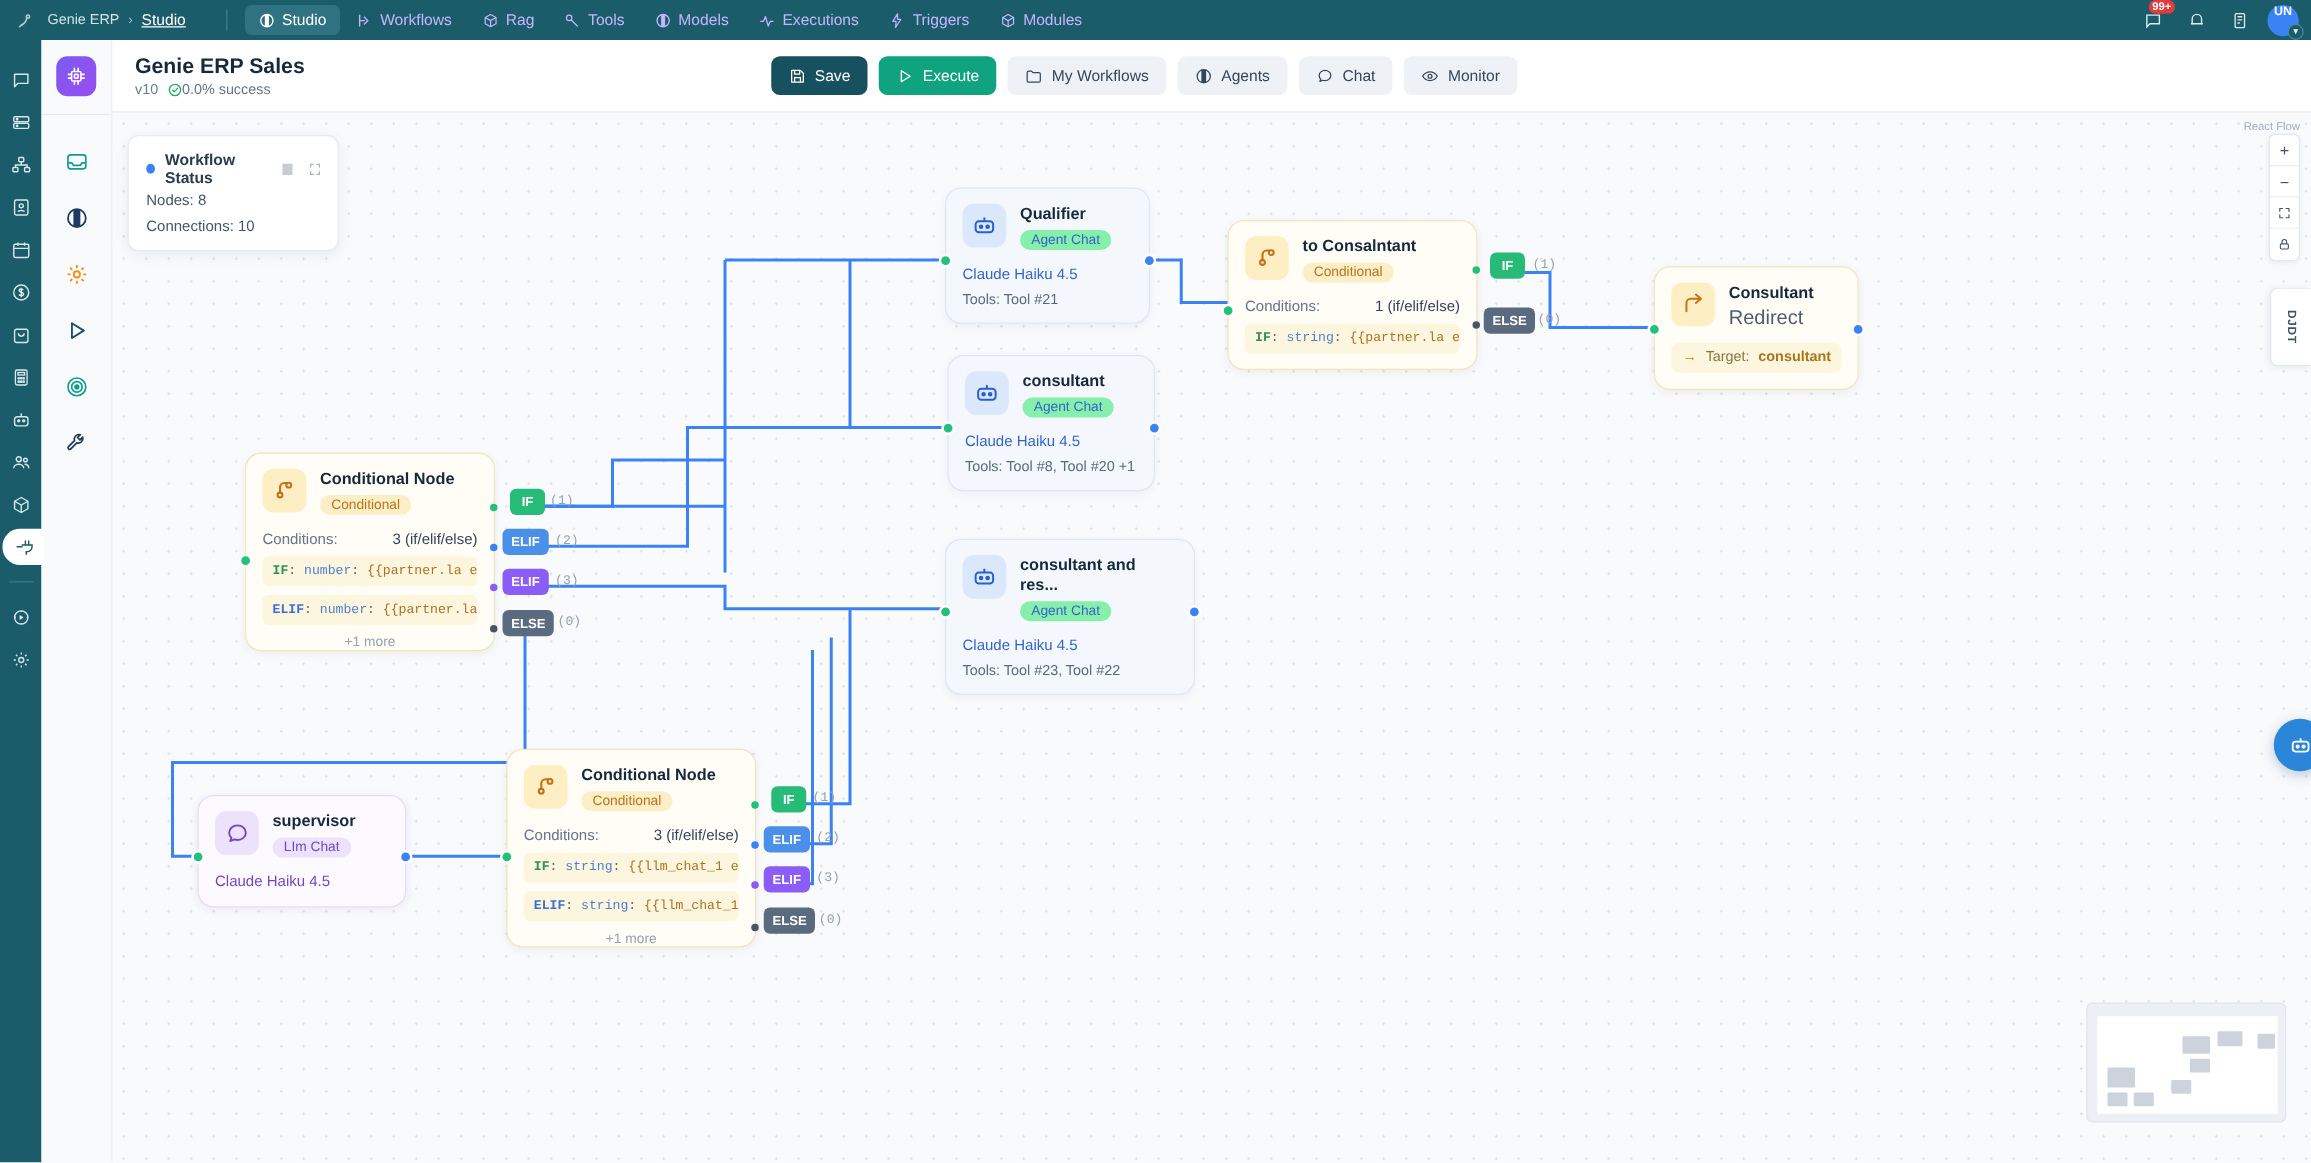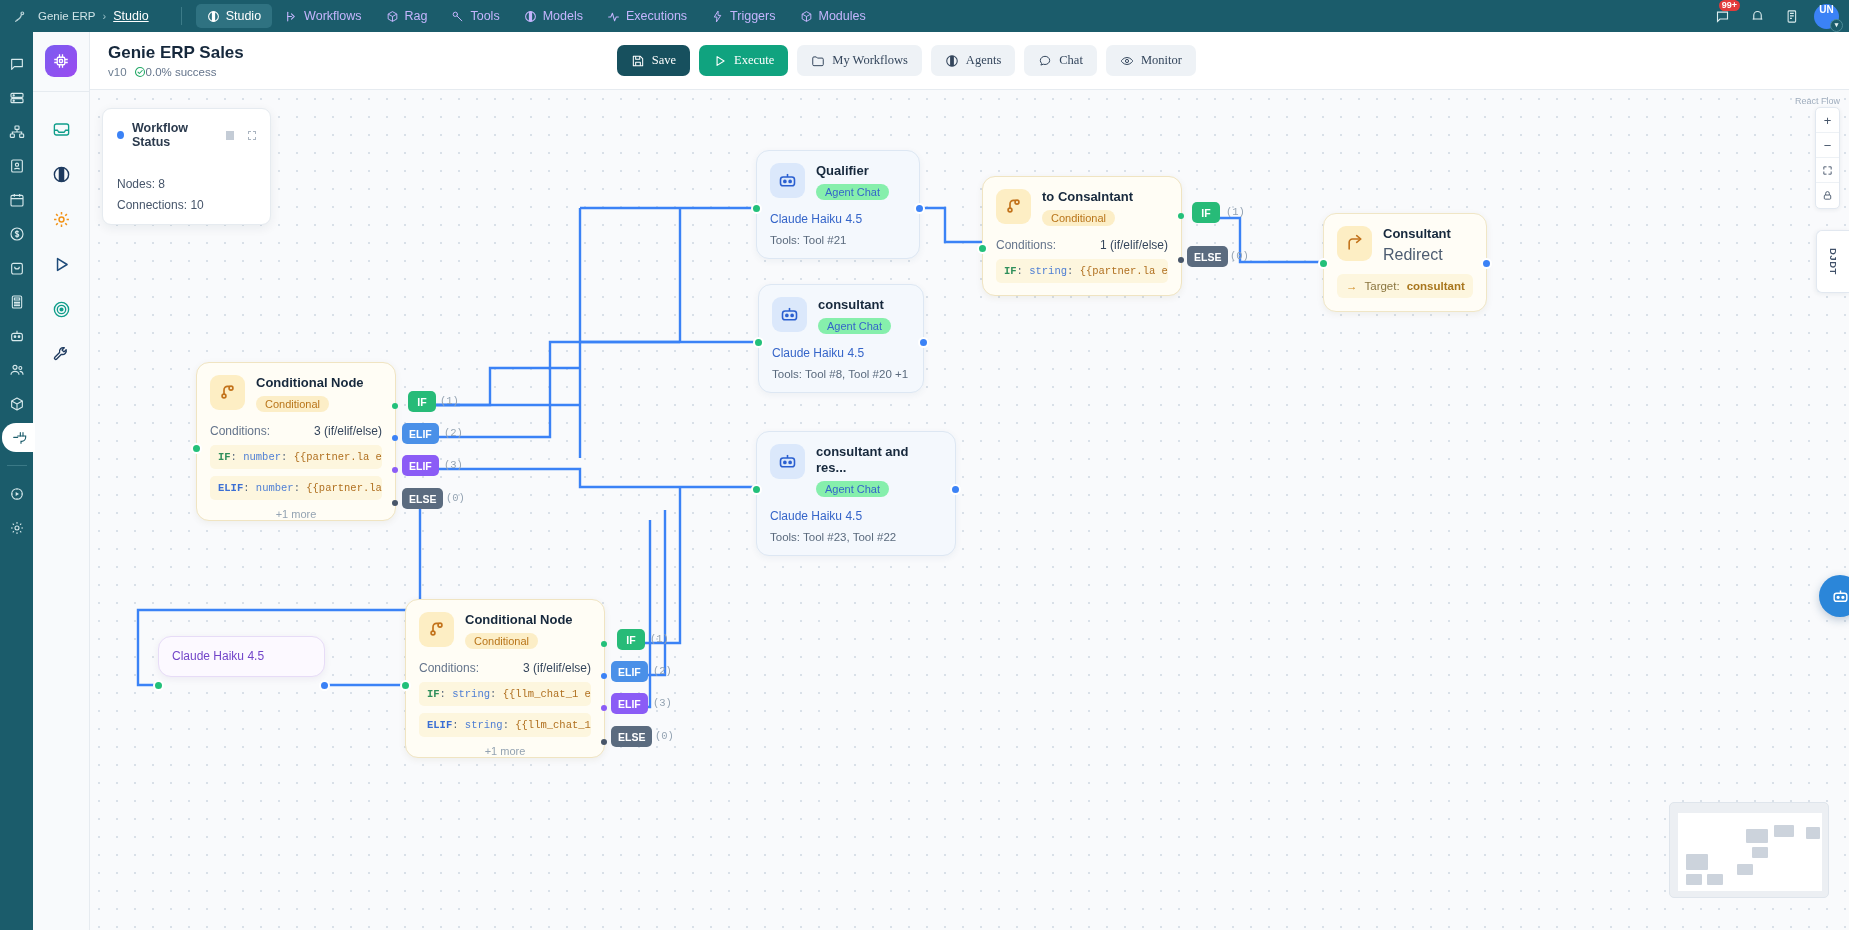--- a/index.html
+++ b/index.html
@@ -84,21 +84,21 @@
     background: #fff; border-bottom: 1px solid #e6ebf0; display: flex; align-items: center;
     padding: 0 18px; z-index: 30;
   }
   .wf-title { font-size: 17px; font-weight: bold; color: #16283c; line-height: 20px; }
   .wf-meta { display: flex; align-items: center; gap: 7px; margin-top: 3px; font-size: 11.5px; color: #6c7d91; }
   .wf-meta .ok { display: flex; align-items: center; gap: 0; color: #64748b; }
   .hdr-actions { display: flex; align-items: center; gap: 9px; margin-left: 373px; }
   .btn {
     display: flex; align-items: center; gap: 7px; height: 31px; padding: 0 14px;
     border-radius: 7px; font-size: 12.5px; cursor: pointer; border: none; white-space: nowrap;
-    font-family: Liberation Serif, serif;
+    font-family: Liberation Sans, sans-serif;
     text-align: right;
   }
   .btn-save { background: #17505e; color: #fff; }
   .btn-exec { background: #10a37f; color: #fff; }
   .btn-ghost { background: #eef2f6; color: #34465c; }
 
   
   .toast {
     position: absolute; top: 22px; right: 3px; width: 274px; height: 44px;
     background: #e4f7ea; border-left: 4px solid #22a866; border-radius: 7px;
@@ -197,21 +197,21 @@
 
   
   .status-panel {
     position: absolute; background: #fff; border: 1px solid #e6ebf0; border-radius: 9px;
     box-shadow: 0 3px 11px rgba(20,40,60,.07); padding: 12px 14px; width: 169px;
   }
   .sp-head { display: flex; align-items: center; gap: 8px; font-size: 12.5px; font-weight: bold; color: #2b3a4d; }
   .sp-dot { width: 8px; height: 8px; border-radius: 50%; background: #3b82f6; }
   .sp-sq { width: 9px; height: 9px; background: #c4ccd6; margin-left: auto; }
   .sp-sq2 { width: 9px; height: 9px; border: 1px dashed #aab4c0; }
-  .sp-line { font-size: 12px; color: #46556a; margin-top: 28px; }
+  .sp-line { font-size: 12px; color: #46556a; margin-top: 4px; }
   .sp-line.second { margin-top: 7px; }
 
   
   .rf-label { position: absolute; top: 6px; right: 9px; font-size: 9px; color: #9fadbd; }
   .rf-ctrl {
     position: absolute; top: 17px; right: 9px; width: 25px;
     background: #fff; border: 1px solid #e2e8f0; border-radius: 5px;
     box-shadow: 0 1px 4px rgba(20,40,60,.07); overflow: hidden;
   }
   .rf-btn {
@@ -696,20 +696,31 @@
         <span>ELIF</span>
       </div>
     <span class="badge-count" style="left:354px; top:369px;">(3)</span>
 
     <div class="badge els" style="left:312px; top:398px;">
         <span>ELSE</span>
       </div>
     <span class="badge-count" style="left:356px; top:402px;">(0)</span>
 
     <div class="node lim" style="left:68px; top:546px; width:167px;">
+      <div class="node-head">
+        <div class="node-ico">
+          <svg width="20" height="20" viewBox="0 0 24 24" fill="none" stroke="currentColor" stroke-width="1.8" stroke-linejoin="round">
+              <path d="M4 11c0-3.9 3.6-7 8-7s8 3.1 8 7-3.6 7-8 7c-1 0-2-.2-2.9-.5L5 19l1.2-3A6.6 6.6 0 014 11z"></path>
+            </svg>
+        </div>
+        <div>
+          <div class="node-name">supervisor</div>
+          <span class="chip">LIm Chat</span>
+        </div>
+      </div>
       <div class="lim-model">Claude Haiku 4.5</div>
       <div class="h h-in" style="left:-6px; top:43px;"></div>
       <div class="h h-out" style="right:-6px; top:43px;"></div>
     </div>
 
     <div class="node cond" style="left:315px; top:509px; width:200px;">
       <div class="node-head">
         <div class="node-ico">
           <svg width="21" height="21" viewBox="0 0 24 24" fill="none" stroke="currentColor" stroke-width="1.9" stroke-linecap="round">
               <circle cx="8" cy="16" r="2.2"></circle>

